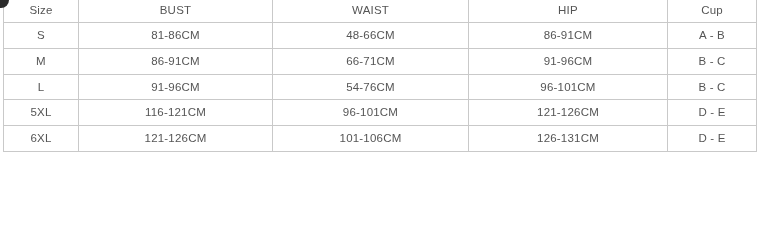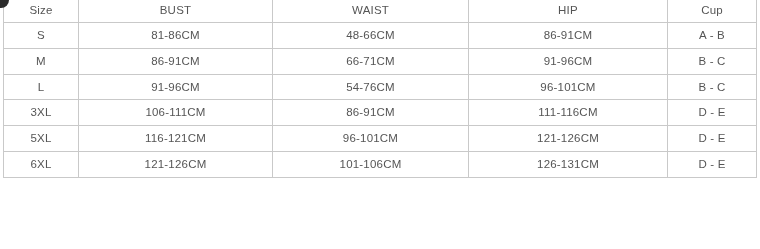--- a/index.html
+++ b/index.html
@@ -110,27 +110,20 @@
           <td>B - C</td>
         </tr>
         <tr>
           <td>L</td>
           <td>91-96CM</td>
           <td>54-76CM</td>
           <td>96-101CM</td>
           <td>B - C</td>
         </tr>
         <tr>
-          <td>3XL</td>
-          <td>106-111CM</td>
-          <td>86-91CM</td>
-          <td>111-116CM</td>
-          <td>D - E</td>
-        </tr>
-        <tr>
           <td>5XL</td>
           <td>116-121CM</td>
           <td>96-101CM</td>
           <td>121-126CM</td>
           <td>D - E</td>
         </tr>
         <tr>
           <td>6XL</td>
           <td>121-126CM</td>
           <td>101-106CM</td>

